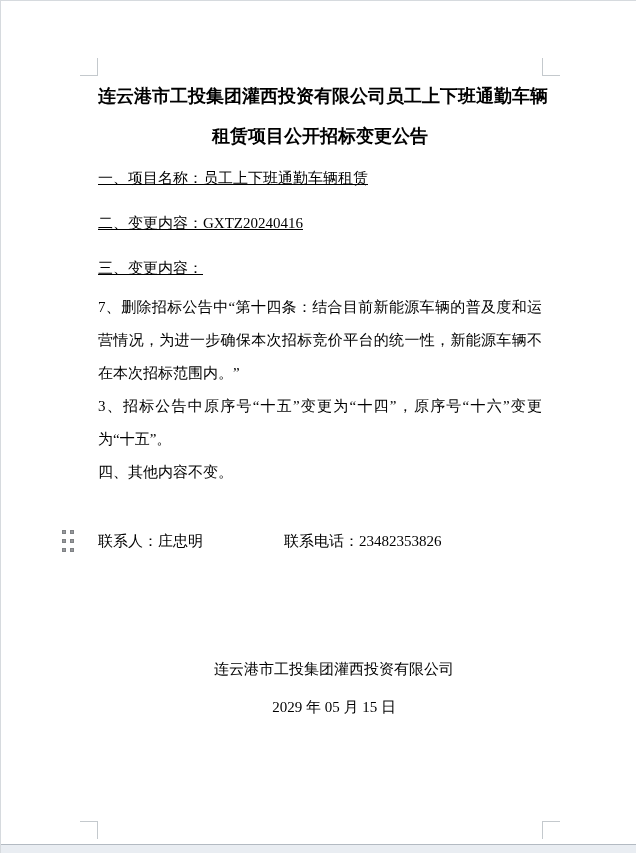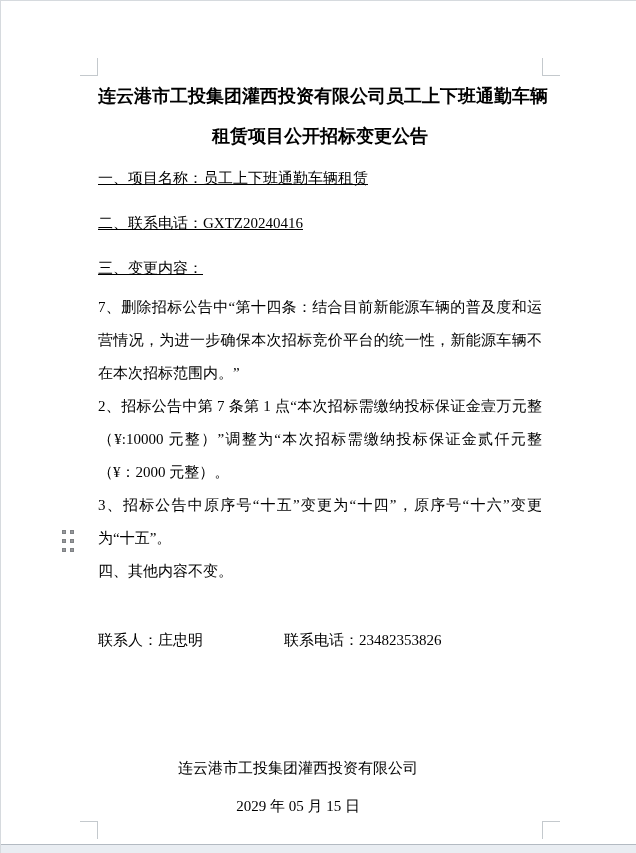--- a/index.html
+++ b/index.html
@@ -67,21 +67,21 @@
   .para {
     font-size: 15px;
     line-height: 33px;
     text-align: justify;
     word-break: break-all;
   }
   .contact-line { font-size: 15px; line-height: 33px; white-space: nowrap; }
   .contact-line .person { display: inline-block; width: 186px; margin-top: 36px; }
   .signature {
     margin-top: 92px;
-    margin-left: 80px;
+    margin-left: 116px;
     width: 240px;
     text-align: center;
   }
   .signature .sig-line { font-size: 15px; line-height: 38px; white-space: nowrap; }
 </style>
 </head>
 <body>
 
 <div class="screen">
 
@@ -101,27 +101,26 @@
 
   <div class="content">
 
     <div class="doc-title">
       <div class="t-line">连云港市工投集团灌西投资有限公司员工上下班通勤车辆</div>
       <div class="t-line">租赁项目公开招标变更公告</div>
     </div>
 
     <div class="sections">
       <div class="section-line">一、项目名称：员工上下班通勤车辆租赁</div>
-      <div class="section-line">二、联系电话：GXTZ20240416</div>
+      <div class="section-line">二、变更内容：GXTZ20240416</div>
       <div class="section-line">三、变更内容：</div>
     </div>
 
     <div class="paragraphs">
       <div class="para">7、删除招标公告中“第十四条：结合目前新能源车辆的普及度和运营情况，为进一步确保本次招标竞价平台的统一性，新能源车辆不在本次招标范围内。”</div>
-      <div class="para">2、招标公告中第 7 条第 1 点“本次招标需缴纳投标保证金壹万元整（¥:10000 元整）”调整为“本次招标需缴纳投标保证金贰仟元整（¥：2000 元整）。</div>
       <div class="para">3、招标公告中原序号“十五”变更为“十四”，原序号“十六”变更为“十五”。</div>
       <div class="para">四、其他内容不变。</div>
     </div>
 
     <div class="contact-line">
       <span class="person">联系人：庄忠明</span><span class="phone">联系电话：23482353826</span>
     </div>
 
     <div class="signature">
       <div class="sig-line">连云港市工投集团灌西投资有限公司</div>

